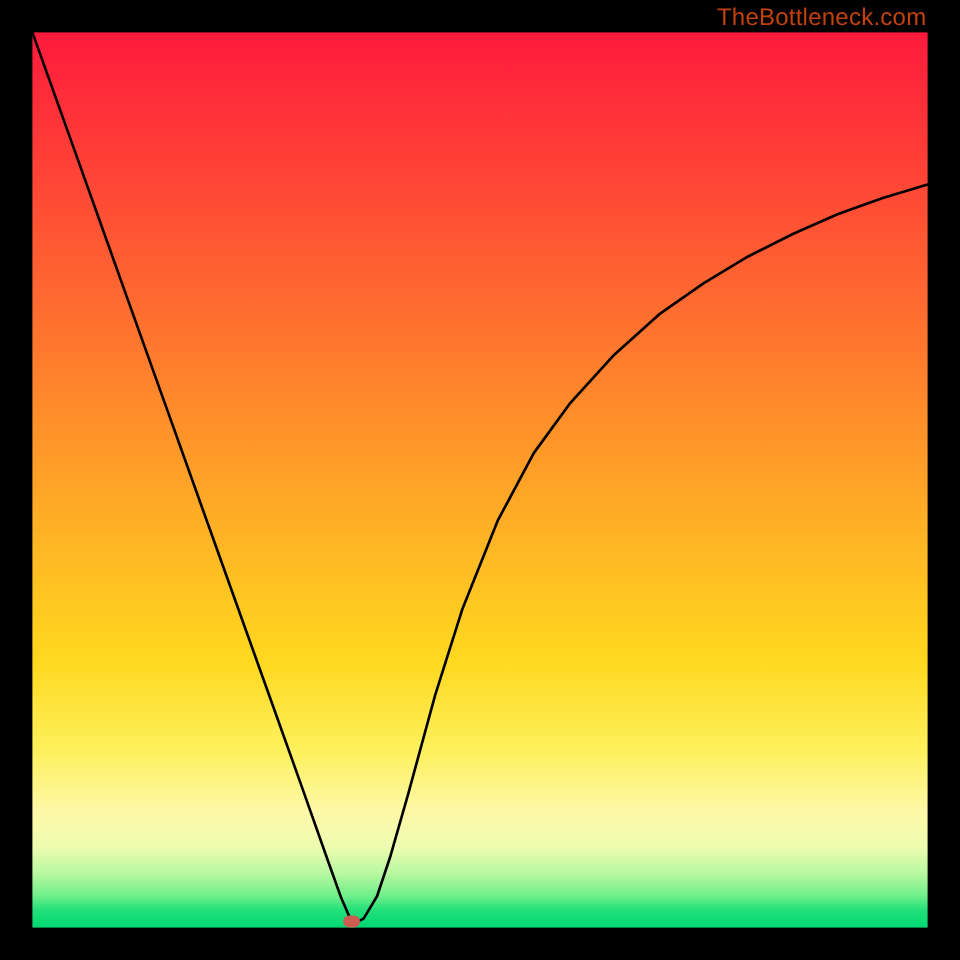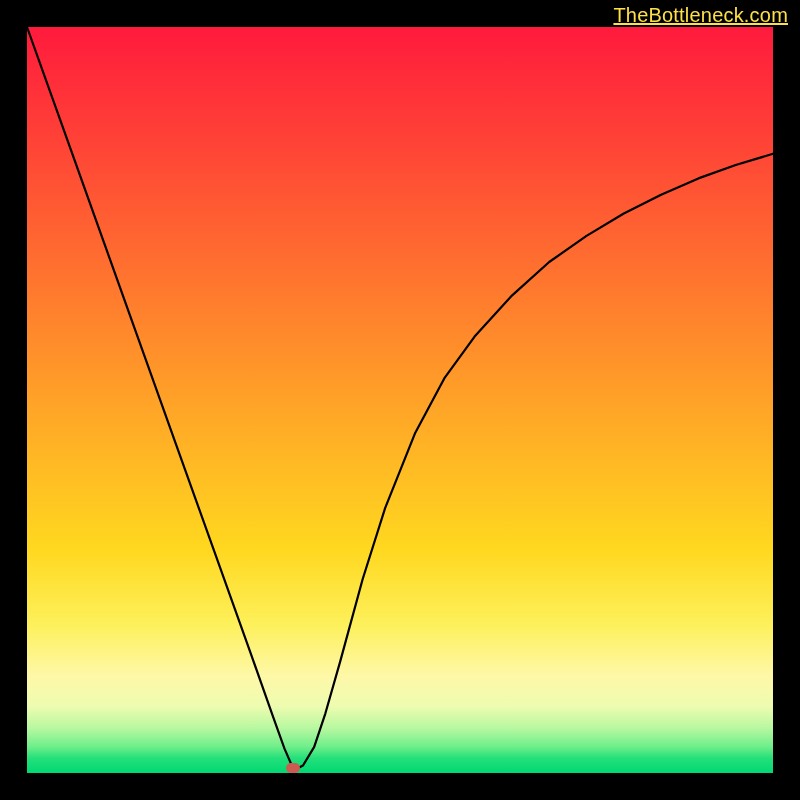--- a/index.html
+++ b/index.html
@@ -52,26 +52,25 @@
   .marker {
     position: absolute;
     width: 14px;
     height: 10px;
     border-radius: 5px;
     background: #cc5b52;
   }
   .watermark {
     position: absolute;
     top: 4px;
-    right: 12px;
-    color: #fde047;
+    right: 28px;
+    color: #c2410c;
     font-size: 20px;
     letter-spacing: 0.2px;
     font-weight: 500;
-    text-decoration: underline;
   }
 </style>
 </head>
 <body>
 
 <div class="frame">
 
   <div class="plot-area">
 
     <svg class="curve" viewBox="0 0 746 746" preserveAspectRatio="none">

